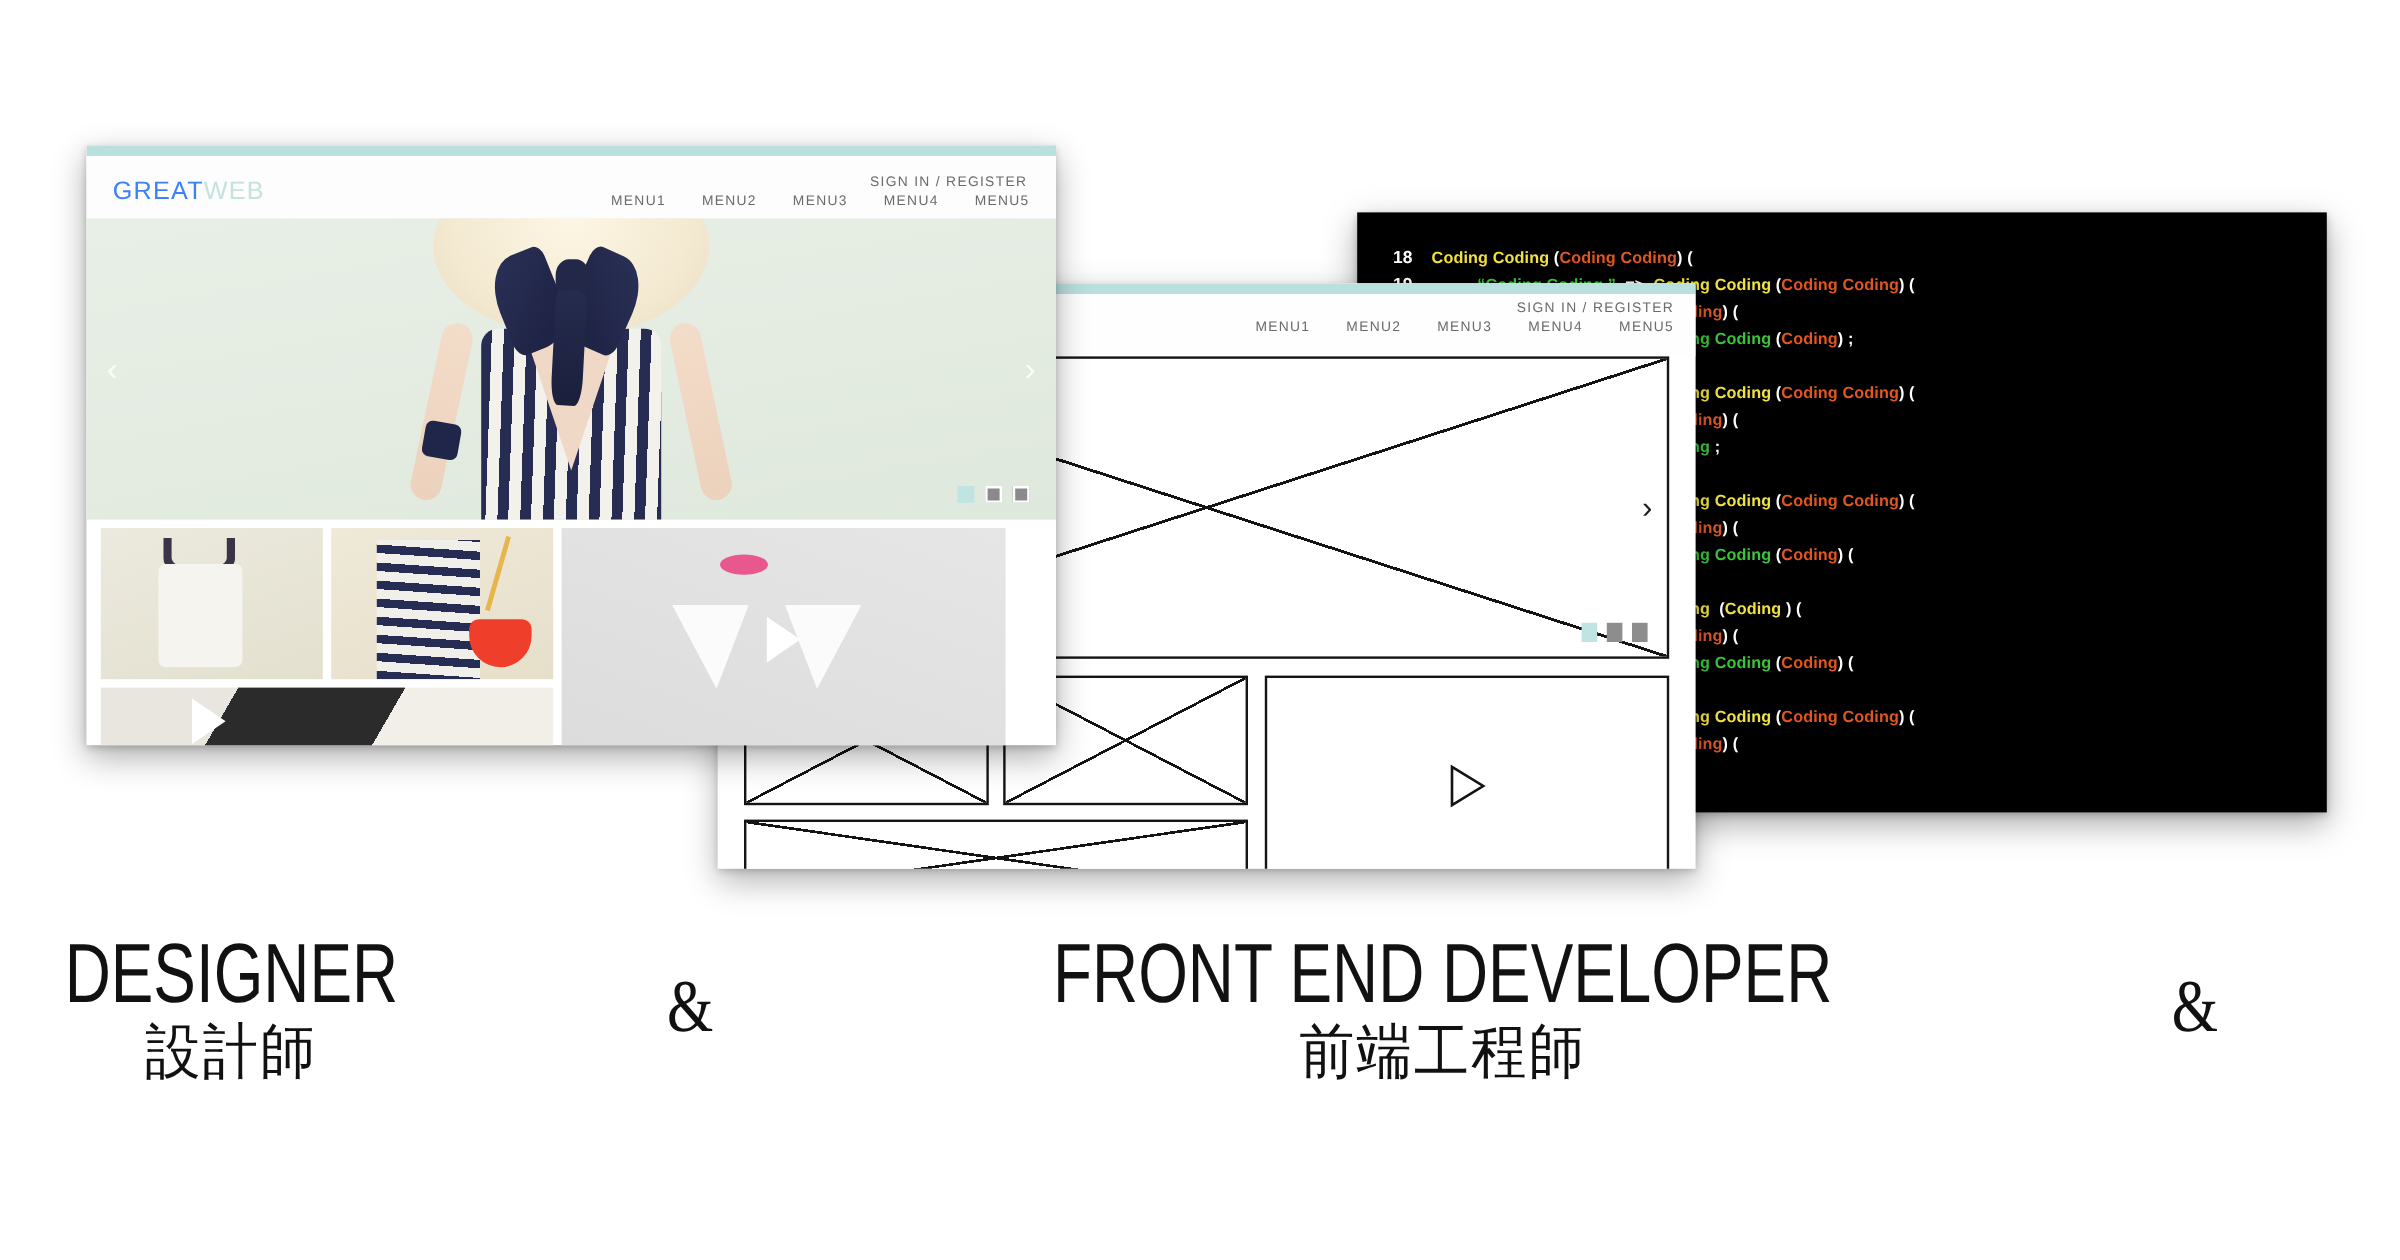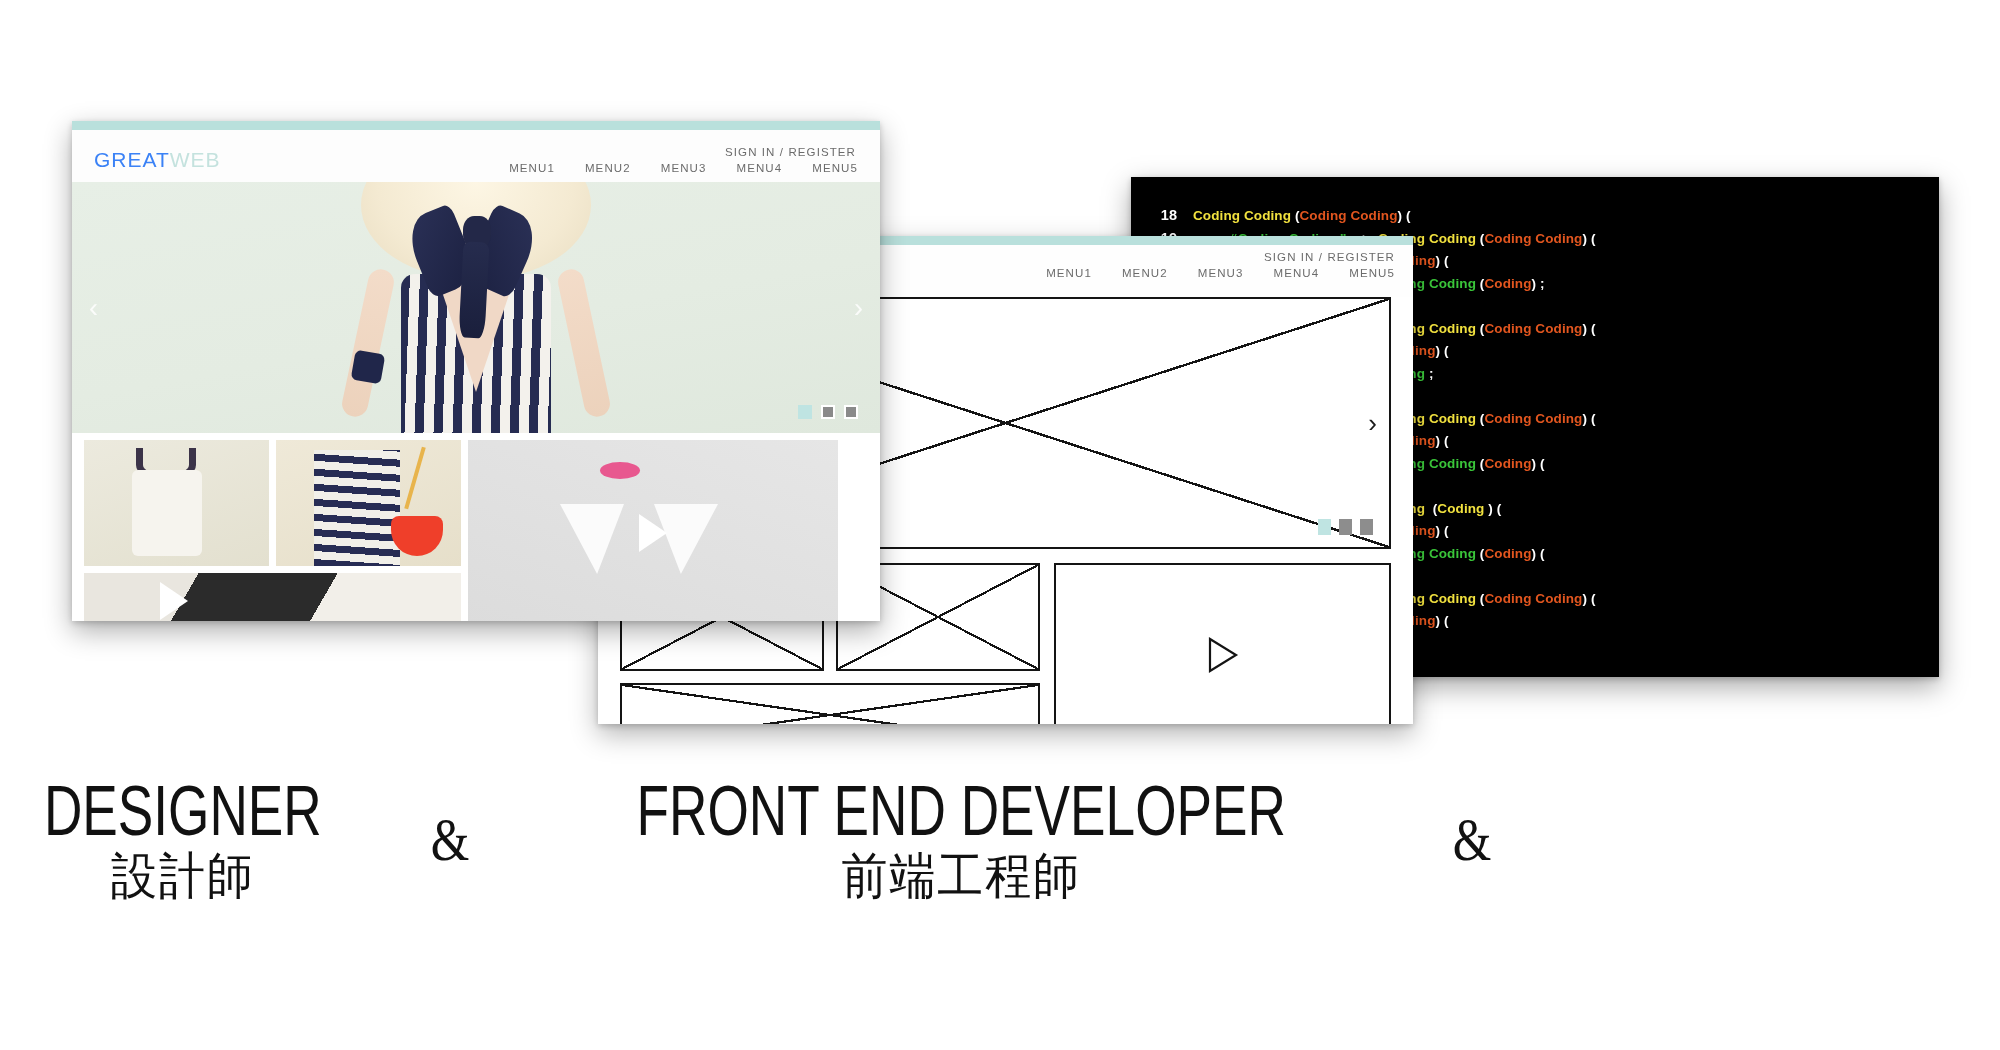--- a/index.html
+++ b/index.html
@@ -194,22 +194,22 @@
     color: #fefefe; font-size: 14.5px; font-weight: 700; flex: none;
   }
   .code-txt { font-size: 13.5px; font-weight: 700; white-space: pre; letter-spacing: .1px; }
   .cy { color: #f2e23f; }
   .co { color: #e2561f; }
   .cg { color: #3ac63a; }
   .cw { color: #ffffff; }
 
   
   .roles {
-    position: absolute; left: 0; top: 778px; width: 1961px;
-    display: flex; align-items: flex-start; justify-content: flex-start;
+    position: absolute; left: 10px; top: 778px; width: 1961px;
+    display: flex; align-items: flex-start; justify-content: space-between;
   }
   .role { text-align: center; }
   .role-en {
     font-family: "Liberation Sans Narrow", "Liberation Sans", sans-serif;
     font-weight: 300; color: #111; line-height: .96;
     transform: scaleX(0.76); transform-origin: center top;
     white-space: nowrap;
   }
   .role-zh {
     font-family: "DejaVu Sans", sans-serif; font-weight: 300;

